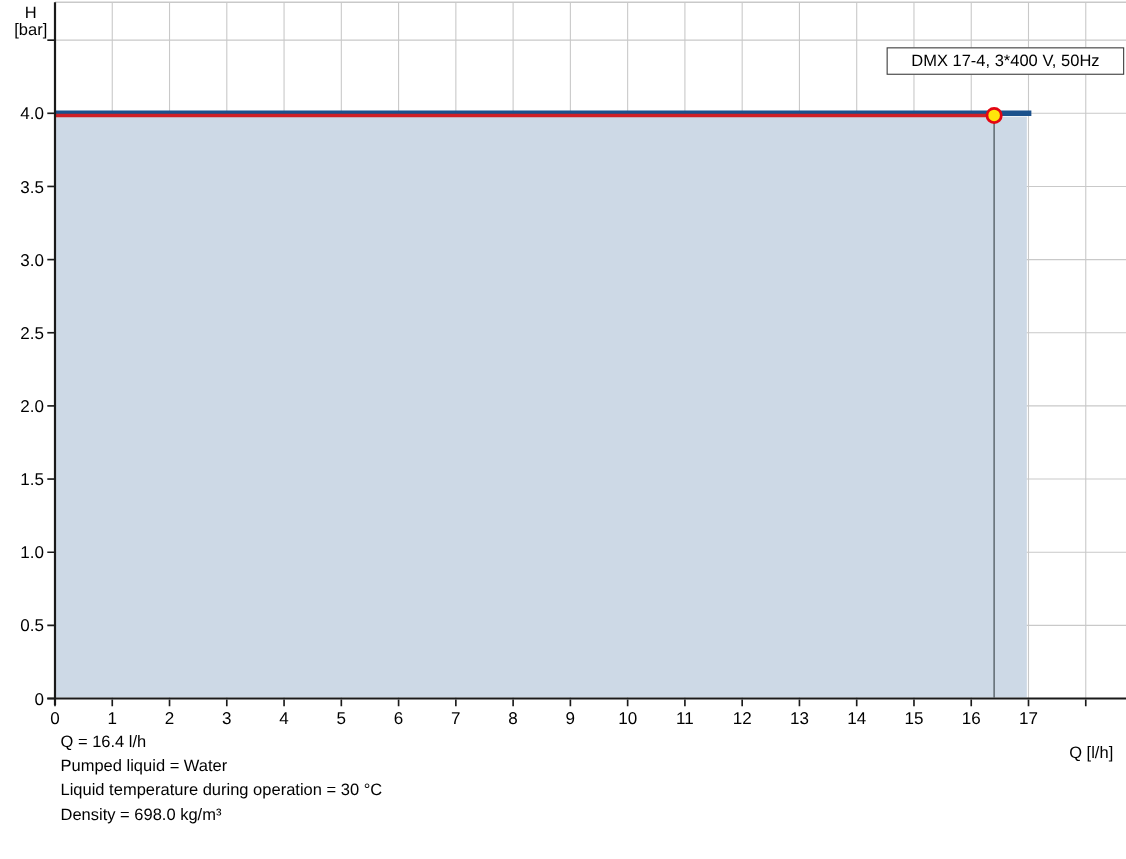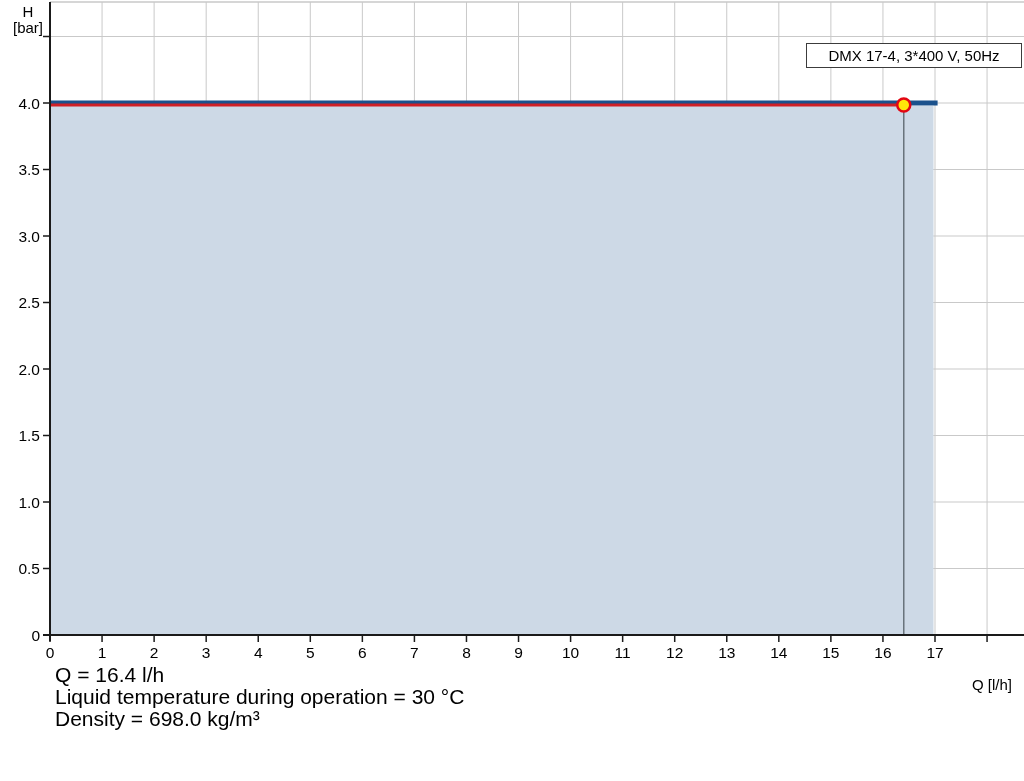--- a/index.html
+++ b/index.html
@@ -15,21 +15,21 @@
   }
   .x-axis-title{
     position:absolute;left:972px;top:676px;font-size:15px;white-space:nowrap;
   }
   .legend-box{
     position:absolute;left:806px;top:4px;width:214px;height:23px;
     background:#ffffff;border:1px solid #3c3c3c;
     font-size:15px;line-height:23px;text-align:center;white-space:nowrap;margin-top:39px;
   }
   .info-block{
-    position:absolute;left:55px;top:664px;font-size:21px;line-height:22px;
+    position:absolute;left:55px;top:664px;font-size:15px;line-height:22px;
   }
   .info-line{white-space:nowrap;}
 </style>
 </head>
 <body>
 
 <div id="chart-wrap">
 
   <svg id="plot" width="1024" height="662">
       <line x1="50" y1="568.5" x2="1024" y2="568.5" stroke="#c9c9c9" stroke-width="1"></line>
@@ -131,17 +131,18 @@
   </div>
 
   <div class="x-axis-title">Q [l/h]</div>
 
   <div class="legend-box">
     <span>DMX 17-4, 3*400 V, 50Hz</span>
   </div>
 
   <div class="info-block">
     <div class="info-line">Q = 16.4 l/h</div>
+    <div class="info-line">Pumped liquid = Water</div>
     <div class="info-line">Liquid temperature during operation = 30 °C</div>
     <div class="info-line">Density = 698.0 kg/m³</div>
   </div>
 
 </div>
 
 </body></html>

